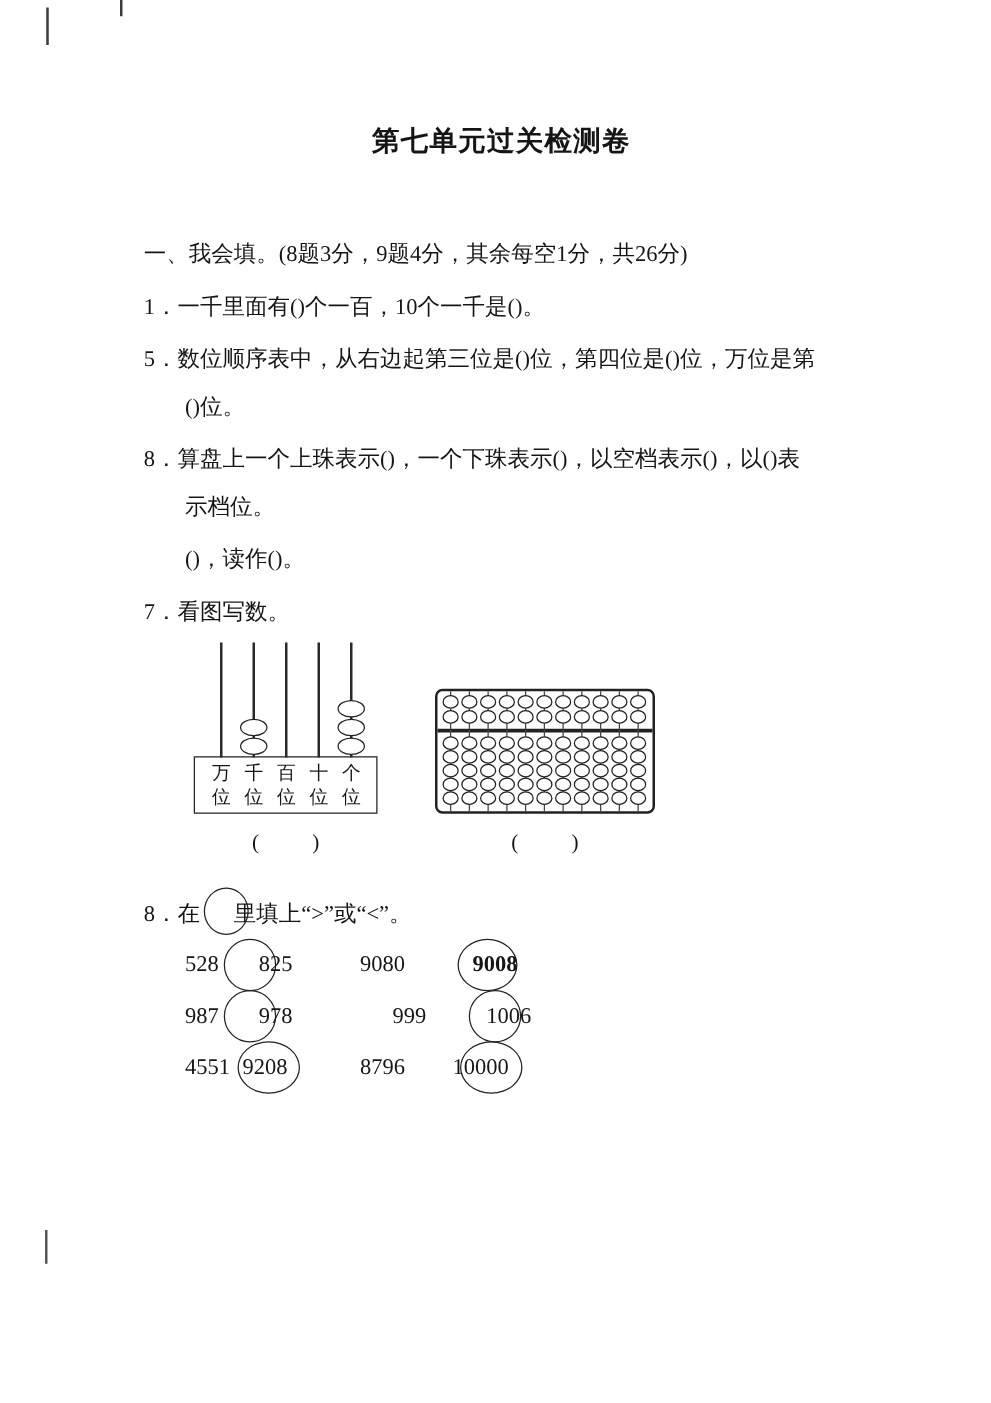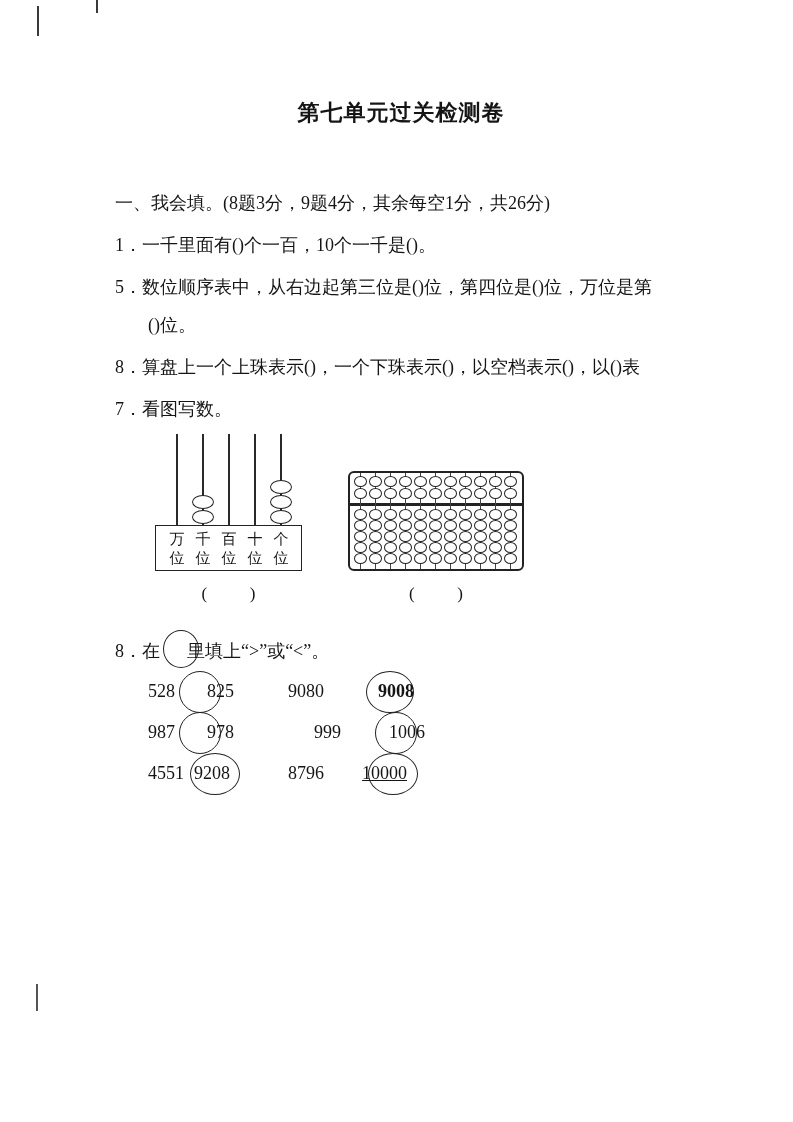--- a/index.html
+++ b/index.html
@@ -47,21 +47,21 @@
   .pair{display:inline-flex;align-items:center;}
   .g1{width:140px;}
   .ccircle{display:inline-block;flex:none;width:40px;height:40px;border:1.5px solid #222;border-radius:50%;}
   .num{position:relative;z-index:2;white-space:nowrap;}
 
   .pA .ccircle{margin-left:4px;}   .pA .right{margin-left:-14px;}
   .pB .ccircle{margin-left:42px;width:46px;} .pB .right{margin-left:-36px;font-weight:bold;}
   .pC .ccircle{margin-left:4px;}   .pC .right{margin-left:-14px;}
   .pD{margin-left:26px;} .pD .ccircle{margin-left:34px;} .pD .right{margin-left:-28px;}
   .pE .ccircle{margin-left:6px;width:48px;} .pE .right{margin-left:-46px;}
-  .pF .ccircle{margin-left:44px;width:48px;} .pF .right{margin-left:-56px;text-decoration:underline;}
+  .pF .ccircle{margin-left:44px;width:48px;} .pF .right{margin-left:-56px;}
 </style>
 </head>
 <body>
 
 <div class="page">
 
   <div class="artifact a1"></div>
   <div class="artifact a2"></div>
   <div class="artifact a3"></div>
 
@@ -73,23 +73,25 @@
     <div class="l1">1．一千里面有()个一百，10个一千是()。</div>
   </div>
 
   <div class="question">
     <div class="l1">5．数位顺序表中，从右边起第三位是()位，第四位是()位，万位是第</div>
     <div class="l2">()位。</div>
   </div>
 
   <div class="question">
     <div class="l1">8．算盘上一个上珠表示()，一个下珠表示()，以空档表示()，以()表</div>
-  </div>
-
-  <div class="question">
+    <div class="l2">示档位。</div>
+  </div>
+
+  <div class="question">
+    <div class="l2">()，读作()。</div>
   </div>
 
 
 
   <div class="question">
     <div class="l1">7．看图写数。</div>
   </div>
 
   <div class="figures">
     <div class="figcol">

